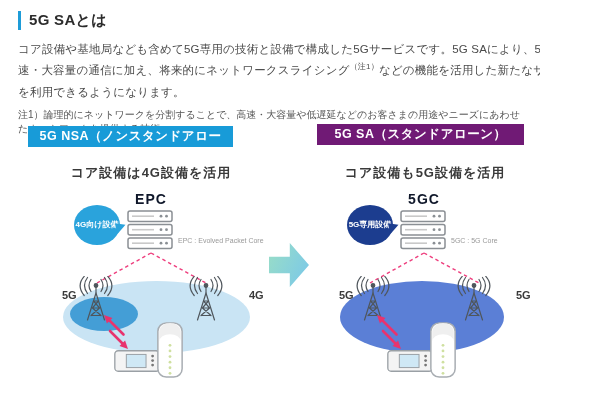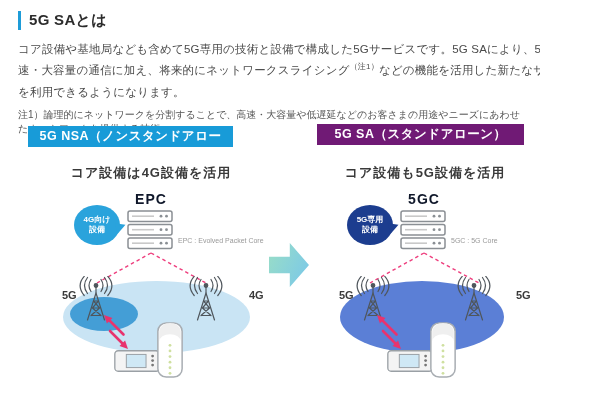--- a/index.html
+++ b/index.html
@@ -24,21 +24,21 @@
   .subtitle-sa{left:305px;width:240px;}
   
   .abs{position:absolute;}
   .ellipse{position:absolute;border-radius:50%;}
   .ellipse-light{left:63px;top:281px;width:187px;height:72px;background:#c9e4f4;}
   .ellipse-dark{left:70px;top:297px;width:68px;height:34px;background:#449ed6;}
   .ellipse-royal{left:340px;top:281px;width:164px;height:72px;background:#5b7fd6;}
   .core-label{position:absolute;width:46px;text-align:center;font-size:14px;font-weight:bold;color:#0f172a;letter-spacing:1px;top:191px;}
   .core-caption{position:absolute;top:237px;font-size:7px;color:#999;white-space:nowrap;}
   .balloon{position:absolute;top:205px;width:46px;height:40px;border-radius:50%;
-           display:flex;flex-direction:column;align-items:center;justify-content:center;
+           display:flex;flex-direction:row;align-items:center;justify-content:center;
            color:#fff;font-size:8px;font-weight:bold;line-height:1.25;z-index:3;}
   .balloon-blue{background:#2aa3dc;}
   .balloon-navy{background:#1c3d8f;}
   .balloon::after{content:'';position:absolute;right:-6px;top:17px;
            border-top:4px solid transparent;border-bottom:7px solid transparent;
            border-left:10px solid #2aa3dc;transform:rotate(-14deg);}
   .balloon-navy::after{border-left-color:#1c3d8f;}
   .ant-label{position:absolute;font-size:11px;font-weight:bold;color:#3a3a3a;padding-left:12px;}
   .transition-arrow{position:absolute;left:269px;top:243px;width:40px;height:44px;
            background:linear-gradient(115deg,#9adec6,#79c7ea);

